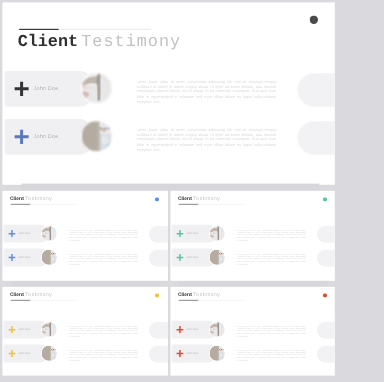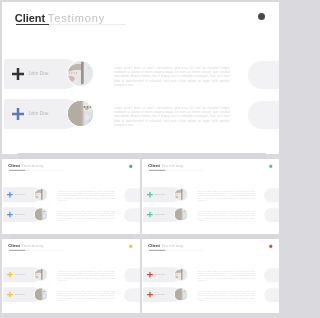--- a/index.html
+++ b/index.html
@@ -25,21 +25,21 @@
 .shelf{position:absolute;background:#d6d6db;}
 
 </style>
 </head>
 <body>
 
 <div class="wrap">
 
 <div class="slide" style="left:2px;top:2px;width:277px;height:151.5px;">
   <div class="inner">
-  <div class="title" style="left:12.7px;top:11px;font-size:11px;"><span class="t-client">Client</span><span class="t-test">Testimony</span></div>
+  <div class="title" style="left:12.7px;top:26px;font-size:14px;font-family:Liberation Mono, monospace;"><span class="t-client">Client</span><span class="t-test">Testimony</span></div>
   <div class="rule" style="left:14px;top:21.6px;width:33px;height:1.3px;background:#3a3a3a;"></div>
   <div class="rule" style="left:47px;top:21.9px;width:77px;height:1px;background:#ececef;"></div>
   <div class="dot" style="left:256px;top:11px;width:7px;height:7px;">
           <svg width="7" height="7" viewBox="0 0 10 10">
             <circle cx="5" cy="5" r="5" fill="#4a4a4a"></circle>
           </svg>
         </div>
 
     <div class="row">
       <div class="card" style="left:2px;top:56.5px;width:76px;height:30px;border-radius:2px 15px 15px 2px;"></div>

